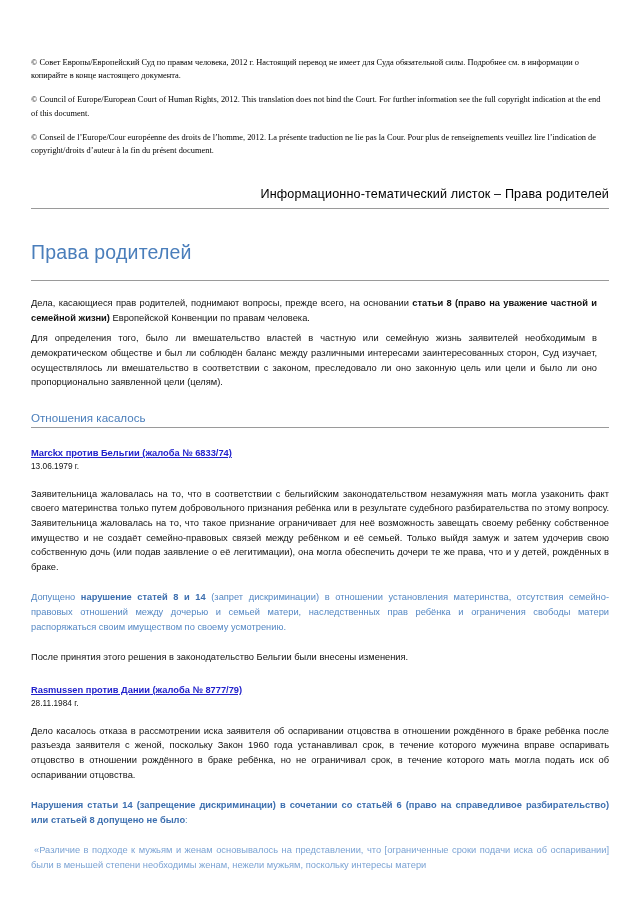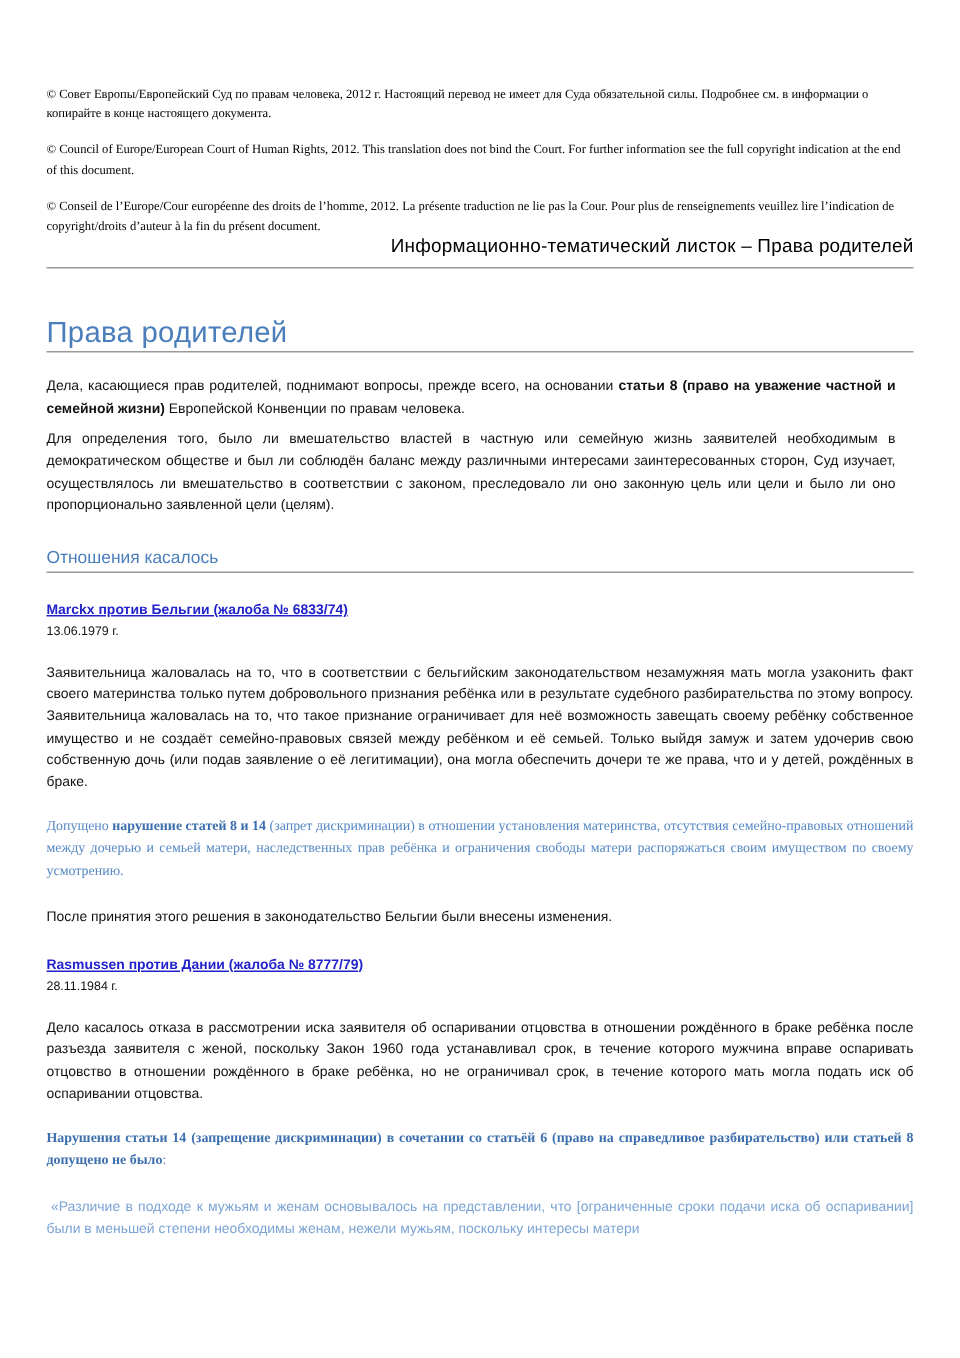--- a/index.html
+++ b/index.html
@@ -32,20 +32,21 @@
     color: #000;
     text-align: left;
   }
   .copyright p {
     margin: 0 0 11px 0;
   }
   .copyright p:last-child { margin-bottom: 0; }
 
   
   .doc-title-row {
+    margin-top: 30px;
     text-align: right;
     font-size: 12.6px;
     letter-spacing: 0.15px;
     color: #000;
     padding-bottom: 7px;
     border-bottom: 1px solid #9a9a9a;
   }
 
   
   .disclaimer {
@@ -64,21 +65,21 @@
     display: block;
   }
 
   
   h1.main-title {
     margin: 32px 0 0 0;
     font-weight: normal;
     font-size: 19.5px;
     color: #4A7EBB;
     letter-spacing: 0.2px;
-    padding-bottom: 0;
+    padding-bottom: 16px;
     border-bottom: 1px solid #9a9a9a;
   }
 
   
   .body-text {
     margin-top: 15px;
     font-size: 9.3px;
     line-height: 14.6px;
     text-align: justify;
     color: #111111;
@@ -121,21 +122,20 @@
   }
   .case-body p { margin: 16px 0 4px 0; }
   .case-body p:last-child { margin-bottom: 0; }
 
   .violation {
     color: #5588C4;
     font-size: 9.3px;
     line-height: 14.6px;
     text-align: justify;
     margin: 0 0 4px 0;
-    font-family: Liberation Serif, serif;
   }
   .violation b { font-weight: bold; color: #3D6FAF; }
 
   .quote {
     color: #7BA3D4;
     font-size: 9.3px;
     line-height: 14.6px;
     text-align: justify;
     margin: 0;
     text-indent: 3px;

